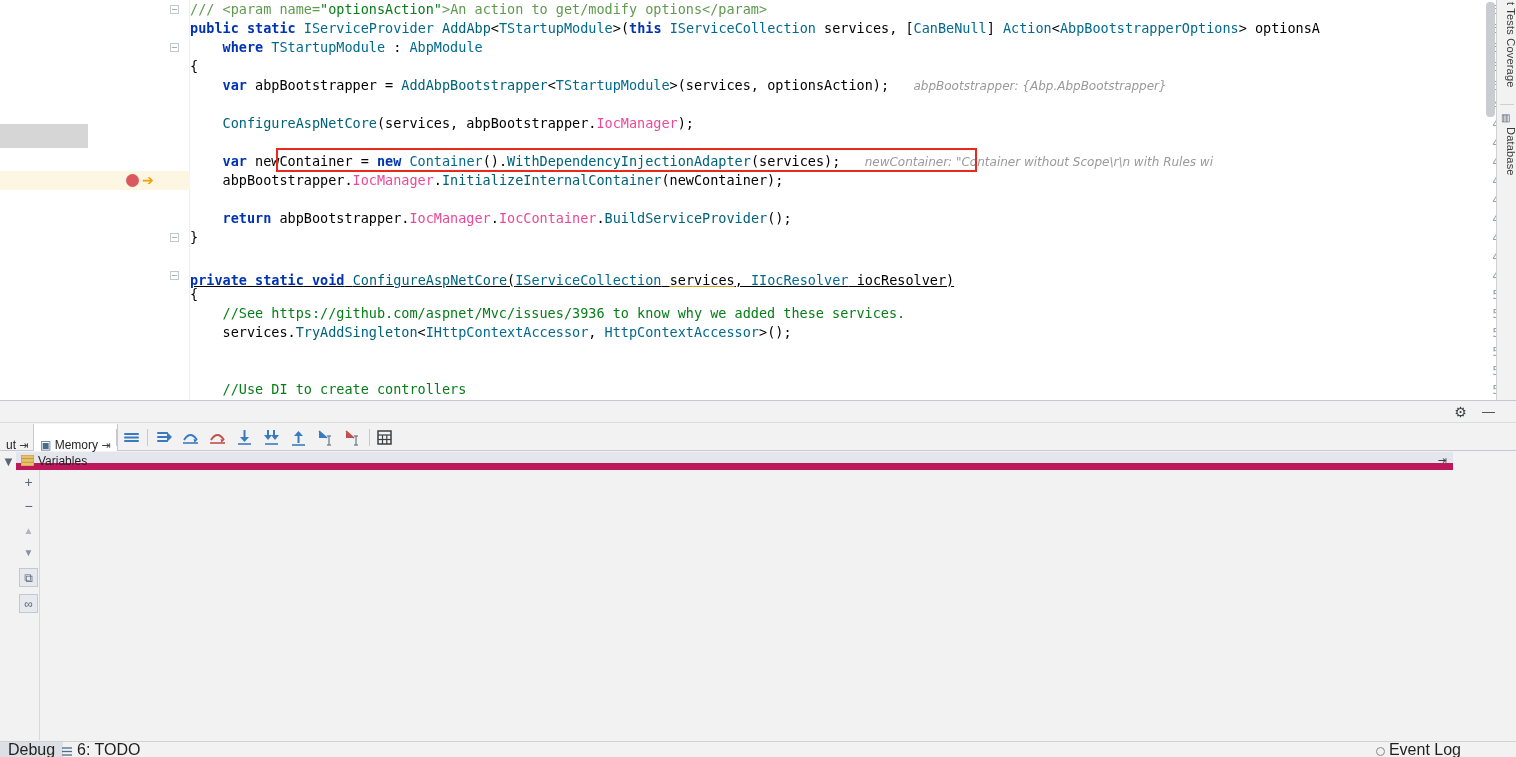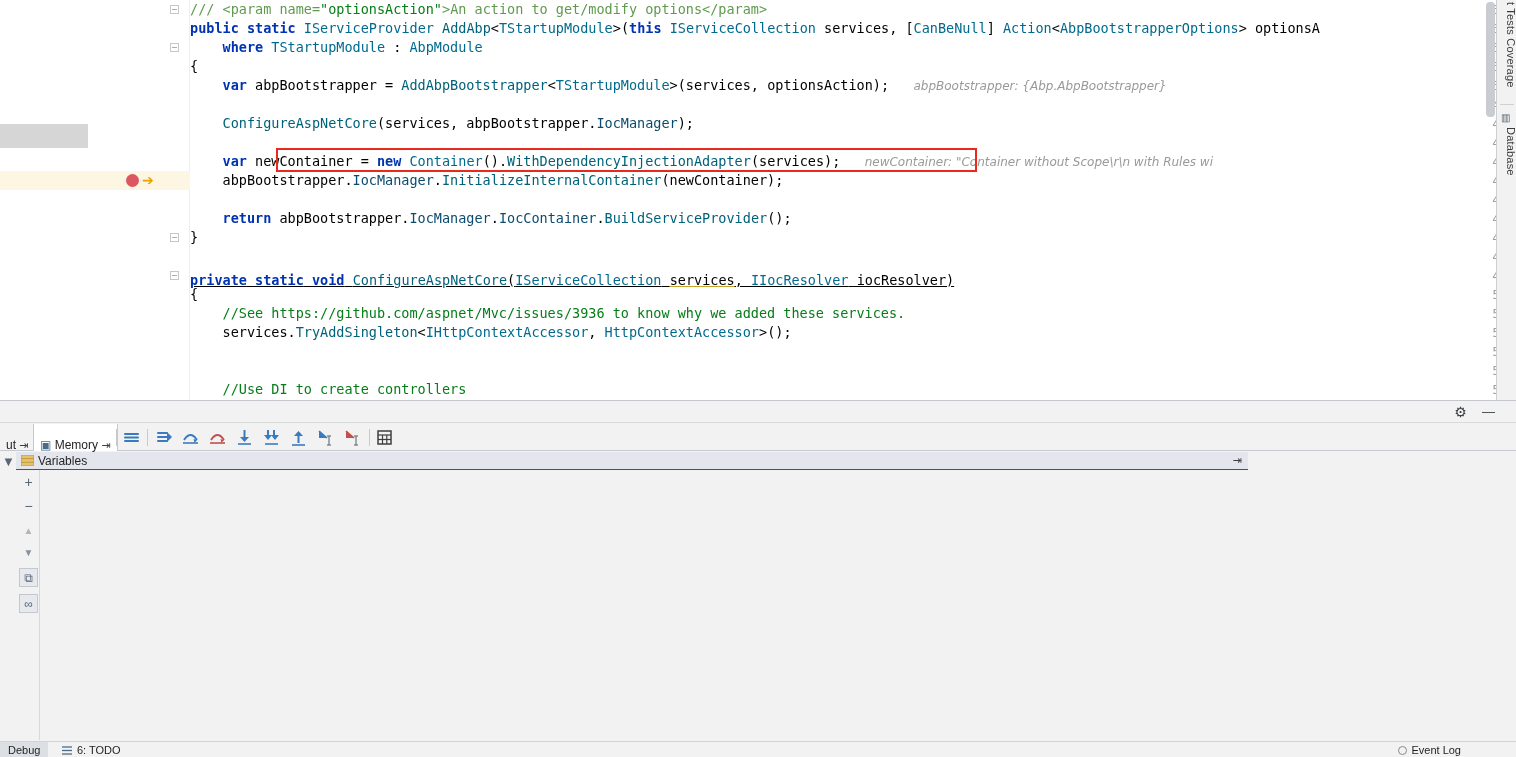--- a/index.html
+++ b/index.html
@@ -60,21 +60,21 @@
   .cur-row-bg {
     position: absolute; left: 0; right: 34px; height: 19px;
     background: #fdf6e3;
   }
   .kw { color: #0033b3; font-weight: bold; }
   .typ { color: #006a8e; }
   .mth { color: #00627a; }
   .str { color: #067d17; }
   .doc { color: #5f9a4e; }
   .docw { color: #067d17; }
-  .prop { color: #0c4a6e; }
+  .prop { color: #ec4899; }
   .hint { color: #999999; font-style: italic; font-family: "DejaVu Sans", sans-serif; font-size: 12px;}
   .underl { text-decoration: underline; text-decoration-color: #c9a227; }
 
   .red-box {
     position: absolute;
     border: 2px solid #e8291c;
     pointer-events: none;
   }
   .fold-mark {
     position: absolute; width: 9px; height: 9px;
@@ -137,22 +137,22 @@
   }
   .dp-tab.active { background: #ffffff; border-left: 1px solid #c6cad0; border-right: 1px solid #c6cad0; }
   .pin { color: #3c3f41; font-size: 11px; }
   .tb-sep { position: absolute; top: 5px; width: 1px; height: 17px; background: #c6cad0; }
   .tbtn {
     position: absolute; top: 3px; width: 21px; height: 21px;
   }
   svg { display: block; }
 
   .var-header {
-    position: absolute; left: 16px; top: 52px; width: 1232px; height: 18px;
-    background: #e3e6ec; border-bottom: 1px solid #be185d;
+    position: absolute; left: 16px; top: 52px; width: 1437px; height: 18px;
+    background: #e3e6ec; border-bottom: 7px solid #be185d;
   }
   .var-header-label {
     position: absolute; left: 22px; top: 1px; height: 16px; line-height: 16px;
     font-size: 12px; color: #1f1f1f;
   }
   .var-header-pin { position: absolute; right: 6px; top: 2px; font-size: 11px; color: #3c3f41; }
 
   .left-tool-col {
     position: absolute; left: 16px; top: 70px; width: 24px; height: 270px;
     background: #f2f2f2; border-right: 1px solid #d5d8dc;
@@ -162,21 +162,21 @@
     text-align: center; line-height: 19px; font-size: 14px; color: #5a6673;
   }
   .filter-icon {
     position: absolute; left: 2px; top: 54px; font-size: 13px; color: #5a6673;
   }
 
   
   .statusbar {
     position: absolute; left: 0; top: 741px; width: 1516px; height: 16px;
     background: #f2f2f2; border-top: 1px solid #d0d3d6;
-    font-size: 11px; color: #1f1f1f; padding-left: 31px;
+    font-size: 16px; color: #1f1f1f; padding-left: 31px;
   }
   .sb-item { position: absolute; top: 0; height: 16px; line-height: 16px; white-space: nowrap; }
   .sb-debug {
     position: absolute; left: 0; top: 0; height: 16px; line-height: 16px;
     padding: 0 8px; background: #dcdfe3; color: #1f1f1f;
   }
   .evt-dot {
     display: inline-block; width: 9px; height: 9px; border: 1px solid #8a8a8a;
     border-radius: 50%; margin-right: 4px; vertical-align: -1px;
   }

